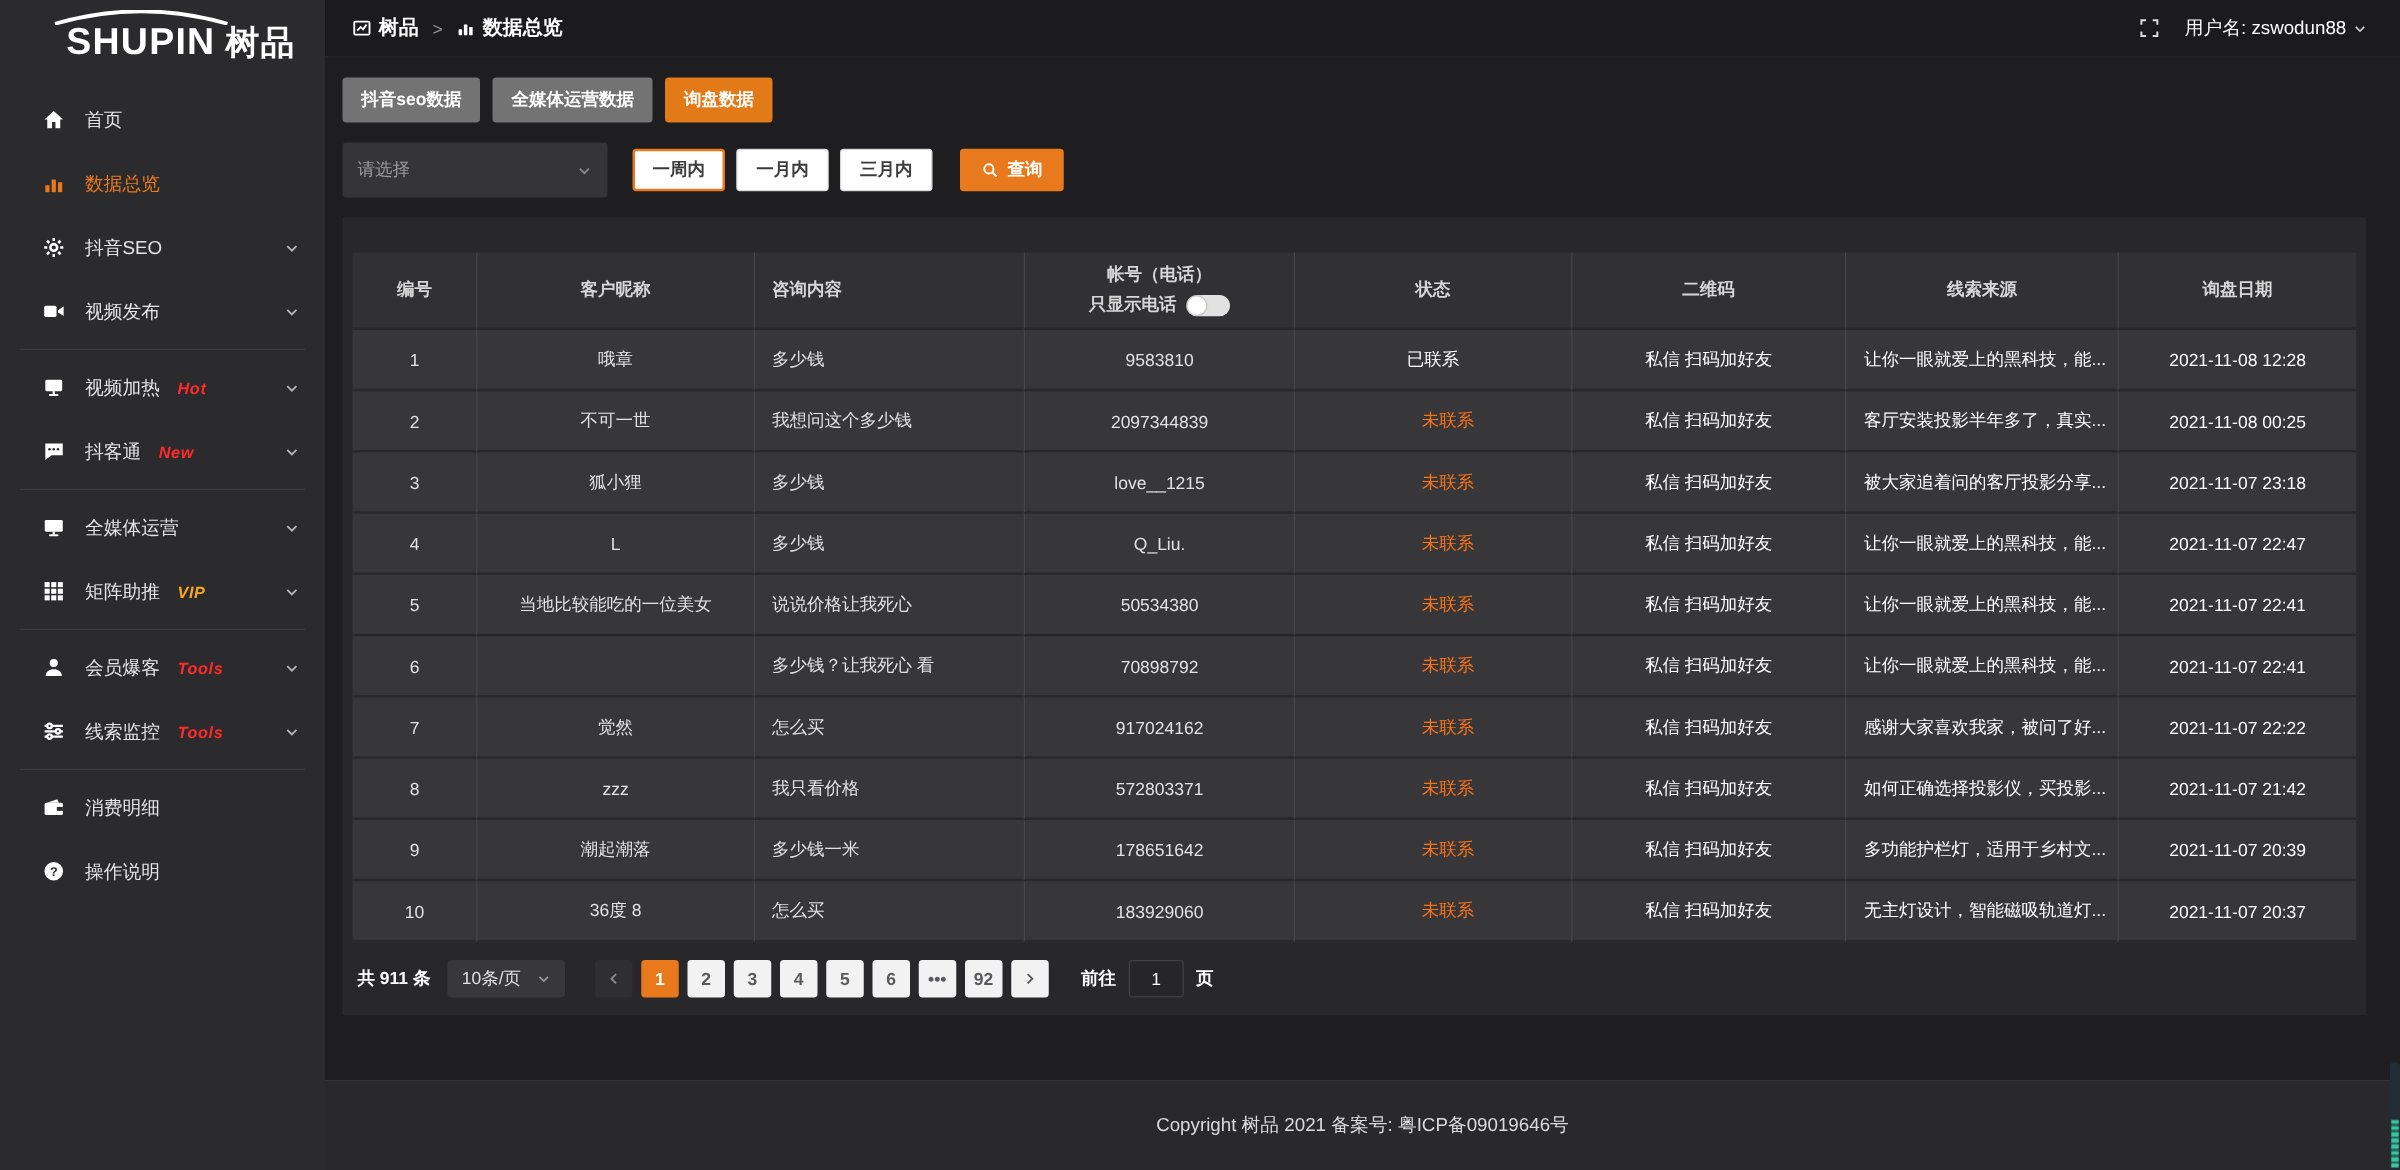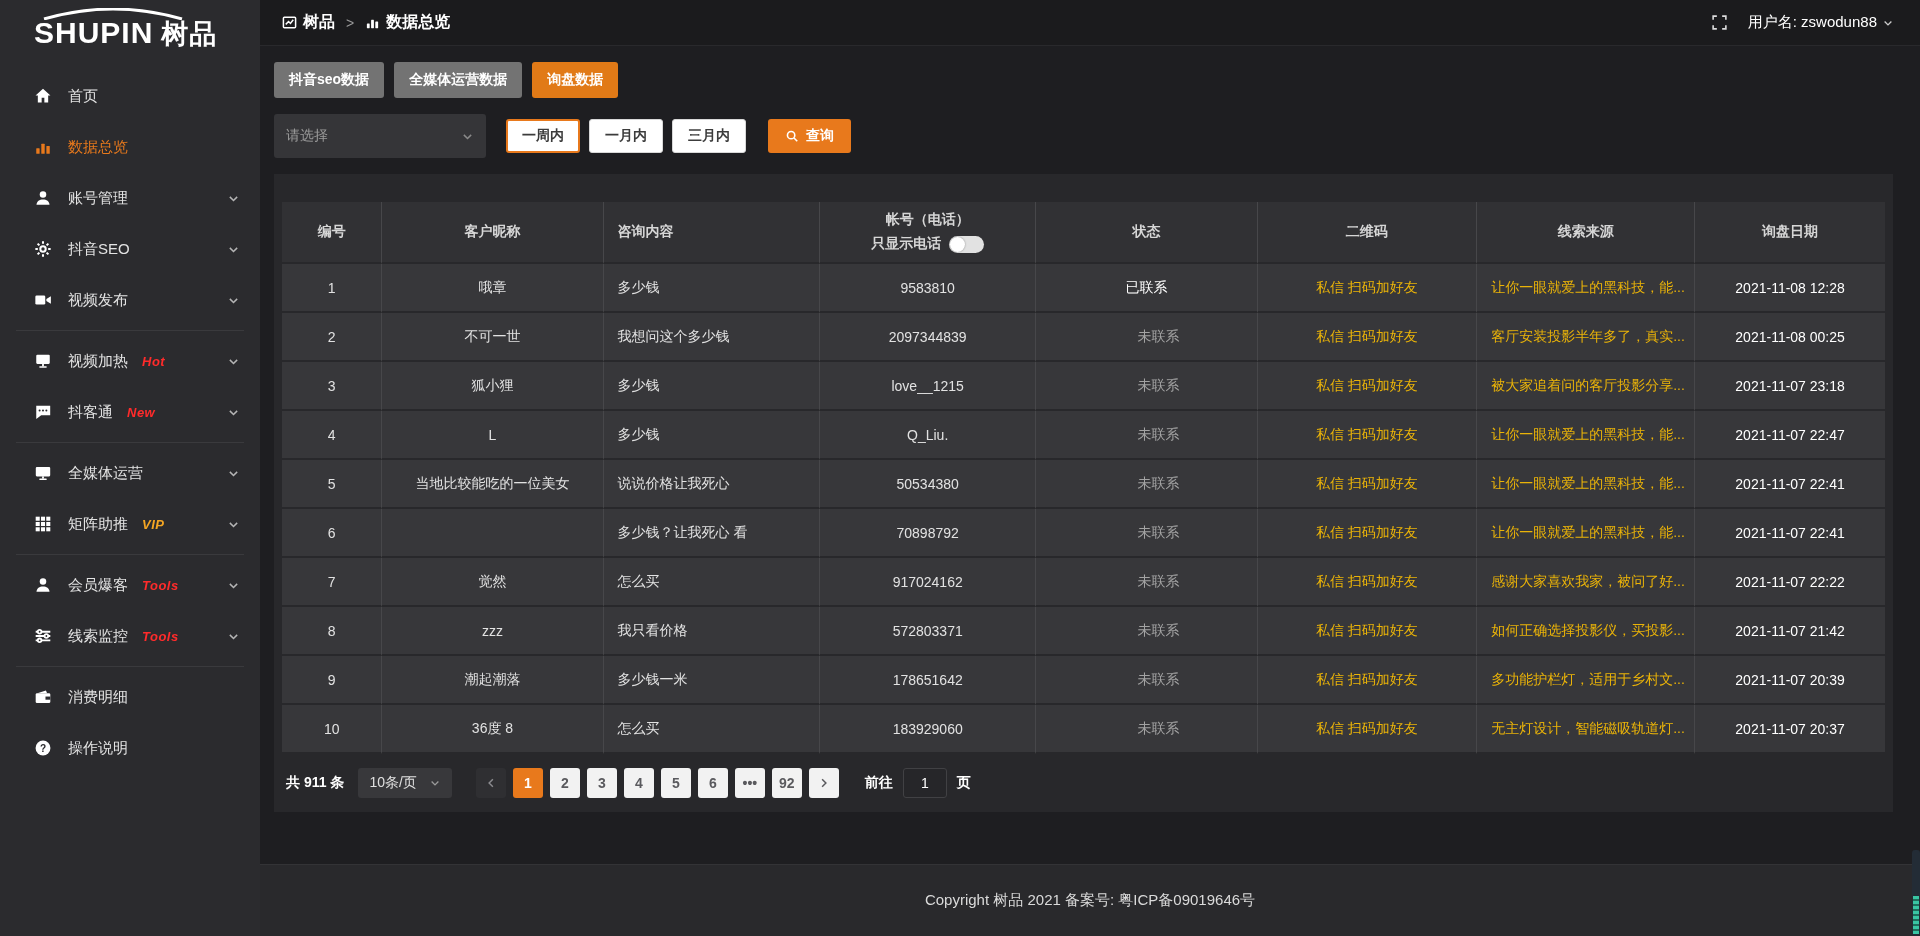--- a/index.html
+++ b/index.html
@@ -5,21 +5,21 @@
   * { box-sizing: border-box; margin: 0; padding: 0; }
   html,body { width:1920px; height:936px; overflow:hidden; }
   body {
     font-family: "Liberation Sans", "DejaVu Sans", sans-serif;
     background:#1e1e21; display:flex; color:#e5e5e5;
   }
   
   .sidebar { width:260px; min-width:260px; background:#2b2b2e; display:flex; flex-direction:column; }
   .logo { height:58px; padding:8px 0 0 34px; cursor:pointer; }
   .logo-arc { display:block; margin-left:4px; margin-bottom:-4px; }
-  .logo-text { font-size:30px; font-weight:800; letter-spacing:1px; color:#fff; white-space:nowrap; }
+  .logo-text { font-size:30px; font-weight:800; letter-spacing:1px; color:#fff; white-space:nowrap;margin-left:19px; }
   .logo-cn { font-size:27px; margin-left:8px; }
   .nav { padding-top:8px; flex:1; }
   .nav-item { display:flex; align-items:center; height:42px; margin:9px 0; padding:0 20px 0 34px; font-size:15px; color:#e3e3e3; cursor:pointer; }
   .nav-item .ico { width:18px; height:18px; margin-right:16px; flex:none; color:#fff; }
   .nav-item .ico svg { width:18px; height:18px; display:block; }
   .nav-item.active, .nav-item.active .ico { color:#e8791c; }
   .badge { font-style:italic; font-weight:bold; font-size:13px; margin-left:14px; letter-spacing:.5px; }
   .chev { margin-left:auto; width:13px; height:13px; color:#b5b5b5; }
   .chev svg { width:13px; height:13px; display:block; }
   .nav-divider { height:1px; background:#3a3a3d; margin:4px 16px; }
@@ -57,23 +57,23 @@
   table { width:100%; border-collapse:separate; border-spacing:0; table-layout:fixed; }
   col.c0{width:6.2%} col.c1{width:13.8%} col.c2{width:13.5%} col.c3{width:13.5%}
   col.c4{width:13.8%} col.c5{width:13.7%} col.c6{width:13.6%} col.c7{width:11.9%}
   thead th { background:#313134; color:#d6d6d6; font-size:14px; font-weight:bold; height:62px; text-align:center; border-bottom:2px solid #28282b; }
   thead th + th { border-left:1px solid #47474a; }
   thead th.h-left { text-align:left; padding-left:14px; }
   tbody td { background:#37373a; color:#e2e2e2; font-size:14px; height:49px; text-align:center; border-bottom:2px solid #28282b; white-space:nowrap; overflow:hidden; }
   tbody td + td { border-left:1px solid #47474a; }
   td.c-content, td.c-source { text-align:left; padding-left:14px; }
   td.c-date { color:#fff;margin-left:12px; }
-  td.c-qr, td.c-source { color:#eab308; cursor:pointer; }
+  td.c-qr, td.c-source { color:#ffffff; cursor:pointer; }
   td.c-status.st-contacted { color:#fff; }
-  td.c-status.st-pending { color:#a3a3a3;padding-left:24px; }
+  td.c-status.st-pending { color:#f97316;padding-left:24px; }
   .th-stack { display:flex; flex-direction:column; align-items:center; gap:6px; }
   .toggle-row { display:flex; align-items:center; gap:8px; font-weight:bold; }
   .switch { width:35px; height:17px; border-radius:9px; background:#e2e2e2; position:relative; cursor:pointer; display:inline-block; }
   .switch .knob { position:absolute; left:1px; top:1px; width:15px; height:15px; border-radius:50%; background:#fff; box-shadow:0 0 2px rgba(0,0,0,.4); }
   
   .pagination { display:flex; align-items:center; margin-top:14px; padding-left:4px; font-size:14px; color:#fff; }
   .total-label { font-weight:bold; margin-right:14px; }
   .pp-select { background:#38383b; height:30px; border-radius:3px; padding:0 11px; display:flex; align-items:center; gap:12px; color:#e0e0e0; cursor:pointer; }
   .pp-select .chev-s { width:12px; height:12px; color:#9a9a9a; }
   .pp-select .chev-s svg { width:12px; height:12px; display:block; }
@@ -115,37 +115,20 @@
           <svg viewBox="0 0 16 16">
             <g fill="currentColor">
               <rect x="2" y="9" width="3" height="5" rx=".5"></rect>
               <rect x="6.5" y="5" width="3" height="9" rx=".5"></rect>
               <rect x="11" y="7" width="3" height="7" rx=".5"></rect>
             </g>
           </svg>
         </span>
     <span class="lbl">数据总览</span>
 
-  </div>
-      <div class="nav-item">
-    <span class="ico">
-          <svg viewBox="0 0 16 16">
-            <g fill="currentColor">
-              <circle cx="8" cy="4.8" r="2.9"></circle>
-              <path d="M2.2 14c.3-3.1 2.6-4.7 5.8-4.7s5.5 1.6 5.8 4.7z"></path>
-            </g>
-          </svg>
-        </span>
-    <span class="lbl">账号管理</span>
-
-    <span class="chev">
-          <svg viewBox="0 0 16 16">
-            <path fill="none" stroke="currentColor" stroke-width="1.8" d="M3.5 6l4.5 4.5L12.5 6"></path>
-          </svg>
-        </span>
   </div>
       <div class="nav-item">
     <span class="ico">
           <svg viewBox="0 0 16 16">
             <g fill="none" stroke="currentColor" stroke-width="1.8">
               <circle cx="8" cy="8" r="2.4"></circle>
               <path d="M8 1.2v2.2M8 12.6v2.2M1.2 8h2.2M12.6 8h2.2M3.2 3.2l1.6 1.6M11.2 11.2l1.6 1.6M12.8 3.2l-1.6 1.6M4.8 11.2l-1.6 1.6"></path>
             </g>
           </svg>
         </span>

